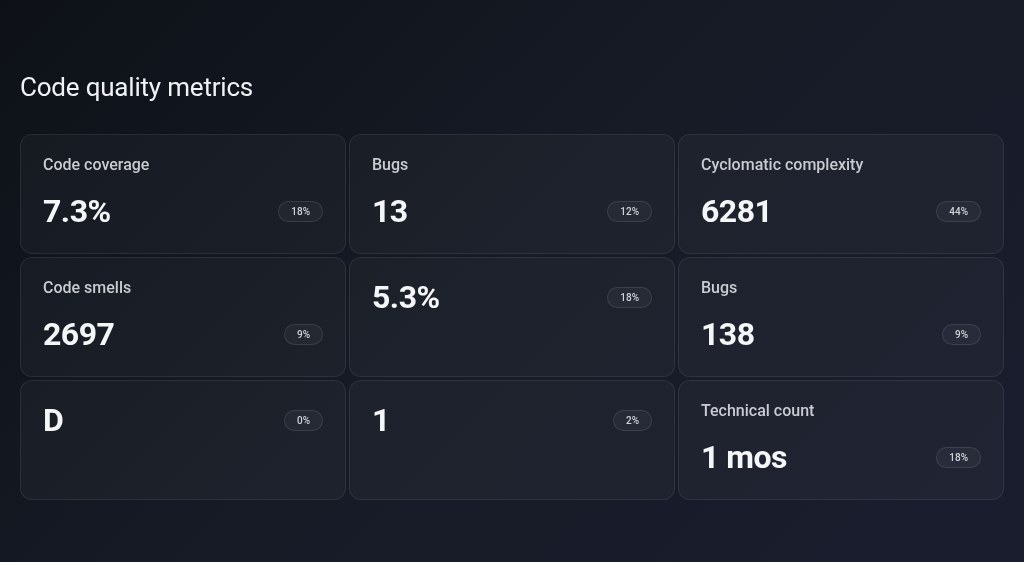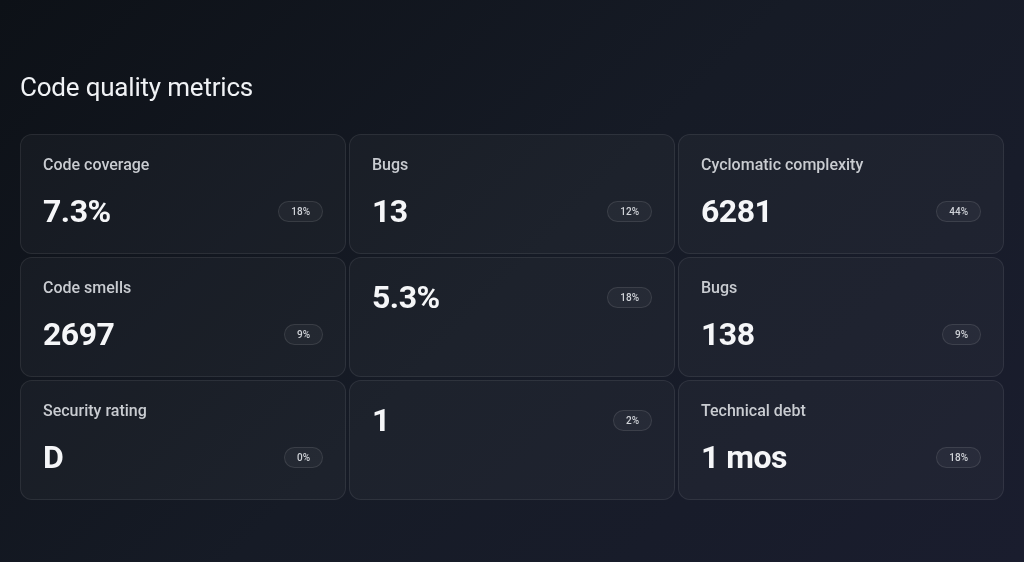--- a/index.html
+++ b/index.html
@@ -113,35 +113,34 @@
 
   <div class="card">
     <div class="card-label">Bugs</div>
     <div class="card-value-row">
       <div class="card-value">138</div>
       <div class="badge">9%</div>
     </div>
   </div>
 
   <div class="card">
-    <div class="card-label">Security rating</div>
     <div class="card-value-row">
       <div class="card-value">D</div>
       <div class="badge">0%</div>
     </div>
   </div>
 
   <div class="card">
     <div class="card-value-row">
       <div class="card-value">1</div>
       <div class="badge">2%</div>
     </div>
   </div>
 
   <div class="card">
-    <div class="card-label">Technical debt</div>
+    <div class="card-label">Technical count</div>
     <div class="card-value-row">
       <div class="card-value">1 mos</div>
       <div class="badge">18%</div>
     </div>
   </div>
 
 </div>
 
 </body></html>

